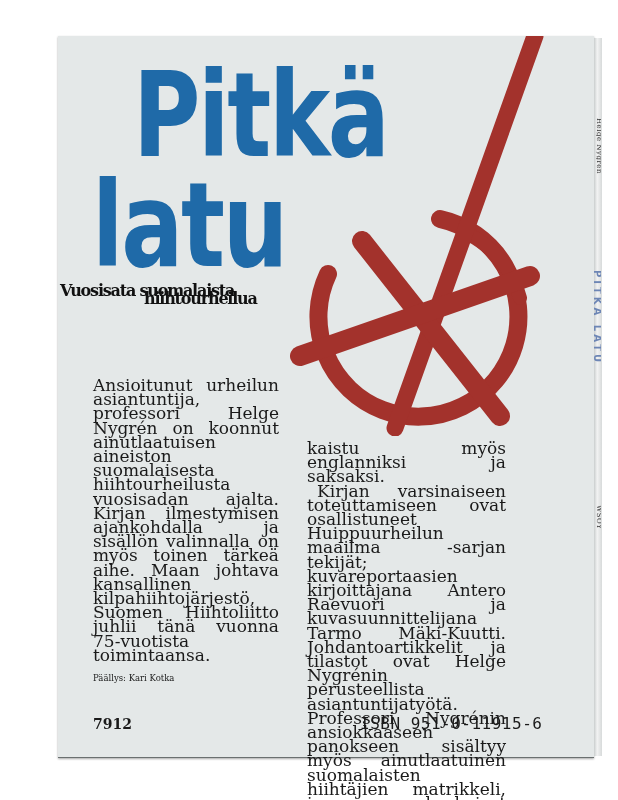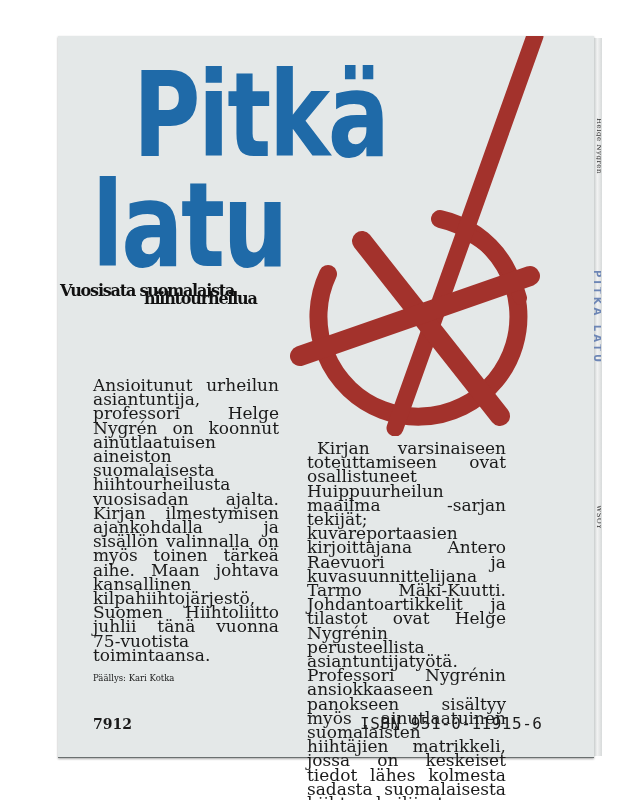--- a/index.html
+++ b/index.html
@@ -79,18 +79,19 @@
 <div class="title title-1">Pitkä</div>
 <div class="title title-2">latu</div>
 <div class="subtitle subtitle-1">Vuosisata suomalaista</div>
 <div class="subtitle subtitle-2">hiihtourheilua</div>
 
 <div class="col col-left">
   <p>Ansioitunut urheilun asiantuntija, professori Helge Nygrén on koonnut ainutlaatuisen aineiston suomalaisesta hiihtourheilusta vuosisadan ajalta. Kirjan ilmestymisen ajankohdalla ja sisällön valinnalla on myös toinen tärkeä aihe. Maan johtava kansallinen kilpahiihtojärjestö, Suomen Hiihtoliitto juhlii tänä vuonna 75-vuotista toimintaansa.</p>
 </div>
 
 <div class="col col-right">
+  <p>kaistu myös englanniksi ja saksaksi.</p>
   <p class="indent">Kirjan varsinaiseen toteuttamiseen ovat osallistuneet Huippuurheilun maailma -sarjan tekijät; kuvareportaasien kirjoittajana Antero Raevuori ja kuvasuunnittelijana Tarmo Mäki-Kuutti. Johdantoartikkelit ja tilastot ovat Helge Nygrénin perusteellista asiantuntijatyötä. Professori Nygrénin ansiokkaaseen panokseen sisältyy myös ainutlaatuinen suomalaisten hiihtäjien matrikkeli, jossa on keskeiset tiedot lähes kolmesta sadasta suomalaisesta hiihtourheilijasta.</p>
 </div>
 
 <div class="credit">Päällys: Kari Kotka</div>
 <div class="code">7912</div>
 <div class="isbn">ISBN 951-0-11915-6</div>
 
 </body></html>

